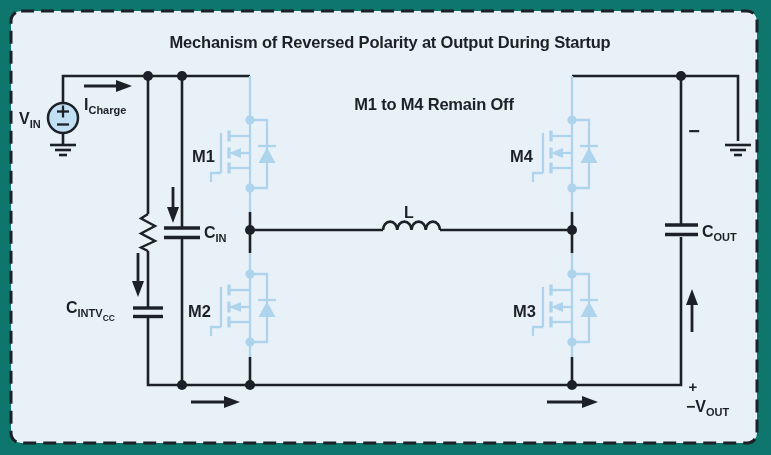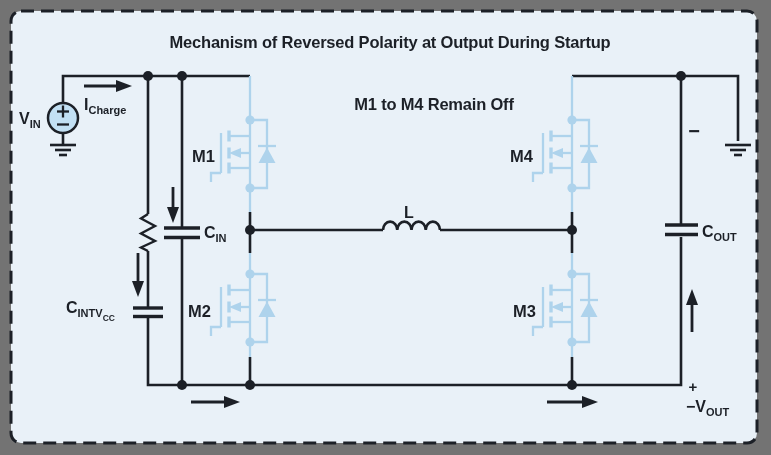--- a/index.html
+++ b/index.html
@@ -1,16 +1,16 @@
 <!DOCTYPE html>
 <html><head>
 <meta charset="utf-8">
 <style>
   html,body{margin:0;padding:0;background:#ffffff;}
-  .stage{position:relative;width:771px;height:455px;background:#737373;}
+  .stage{position:relative;width:771px;height:455px;background:#0f766e;}
   svg{display:block;}
   text{
     font-family:"Liberation Sans","DejaVu Sans",sans-serif;
     font-weight:700;
     fill:#1c2027;
   }
   .t-title{font-size:16.5px;letter-spacing:-0.2px;}
   .t-note{font-size:16.5px;letter-spacing:-0.2px;}
   .t-main{font-size:16px;}
   .t-comp{font-size:16.5px;}

